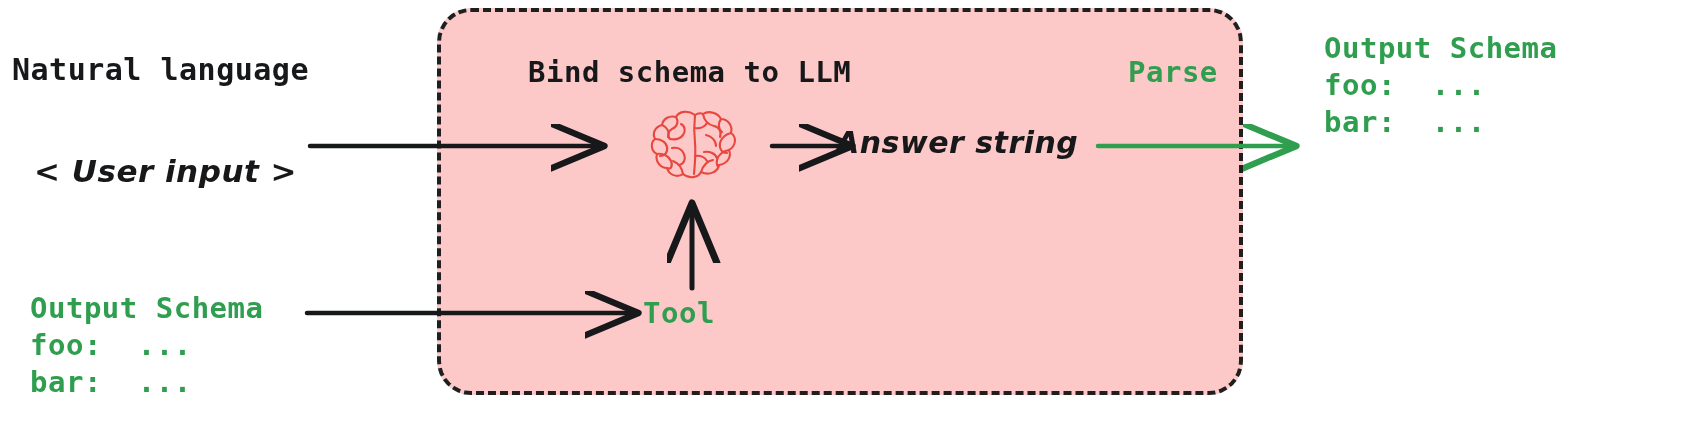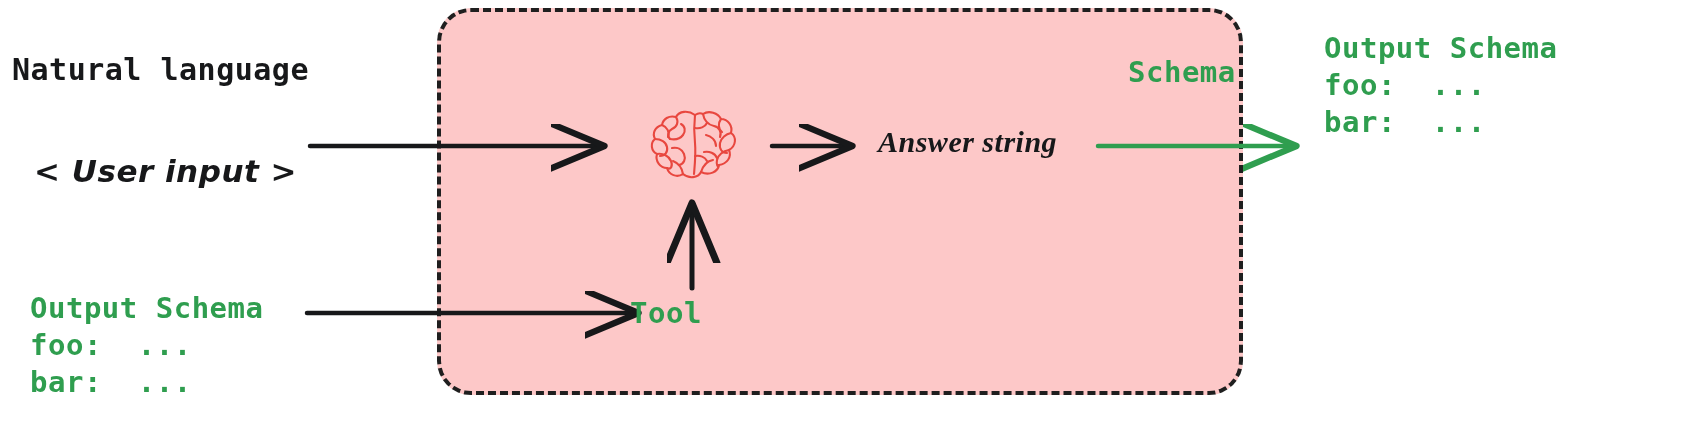--- a/index.html
+++ b/index.html
@@ -71,27 +71,26 @@
 
   .t-bind {
     left: 528px; top: 55px;
     font-size: 29px;
   }
   .t-parse {
     left: 1128px; top: 55px;
     font-size: 29px;
   }
   .t-tool {
-    left: 630px; top: 296px;
+    left: 643px; top: 296px;
     font-size: 29px;
   }
   .t-answer-string {
-    left: 878px; top: 125px;
+    left: 836px; top: 125px;
     font-size: 30px;
-    font-family: Liberation Serif, serif;
   }
 
   .schema-right {
     left: 1324px; top: 30px;
     font-size: 29px;
     line-height: 37px;
   }
 
   
   #arrows {
@@ -151,22 +150,23 @@
   <div class="abs mono black t-natural-language">Natural language</div>
 
   <div class="abs hand black t-user-input">&lt; User input &gt;</div>
 
   <div class="abs schema-left">
     <div class="mono green">Output Schema</div>
     <div class="mono green">foo:  ...</div>
     <div class="mono green">bar:  ...</div>
   </div>
 
-
-  <div class="abs mono green t-parse">Schema</div>
+  <div class="abs mono black t-bind">Bind schema to LLM</div>
+
+  <div class="abs mono green t-parse">Parse</div>
 
   <div class="abs mono green t-tool">Tool</div>
 
   <div class="abs hand black t-answer-string">Answer string</div>
 
   <div class="abs brain">
     <svg viewBox="0 0 94 74" width="94" height="74" xmlns="http://www.w3.org/2000/svg">
       <g fill="none" stroke="#e8473f" stroke-width="2.1" stroke-linecap="round" stroke-linejoin="round">
 
         <path d="M47 7

